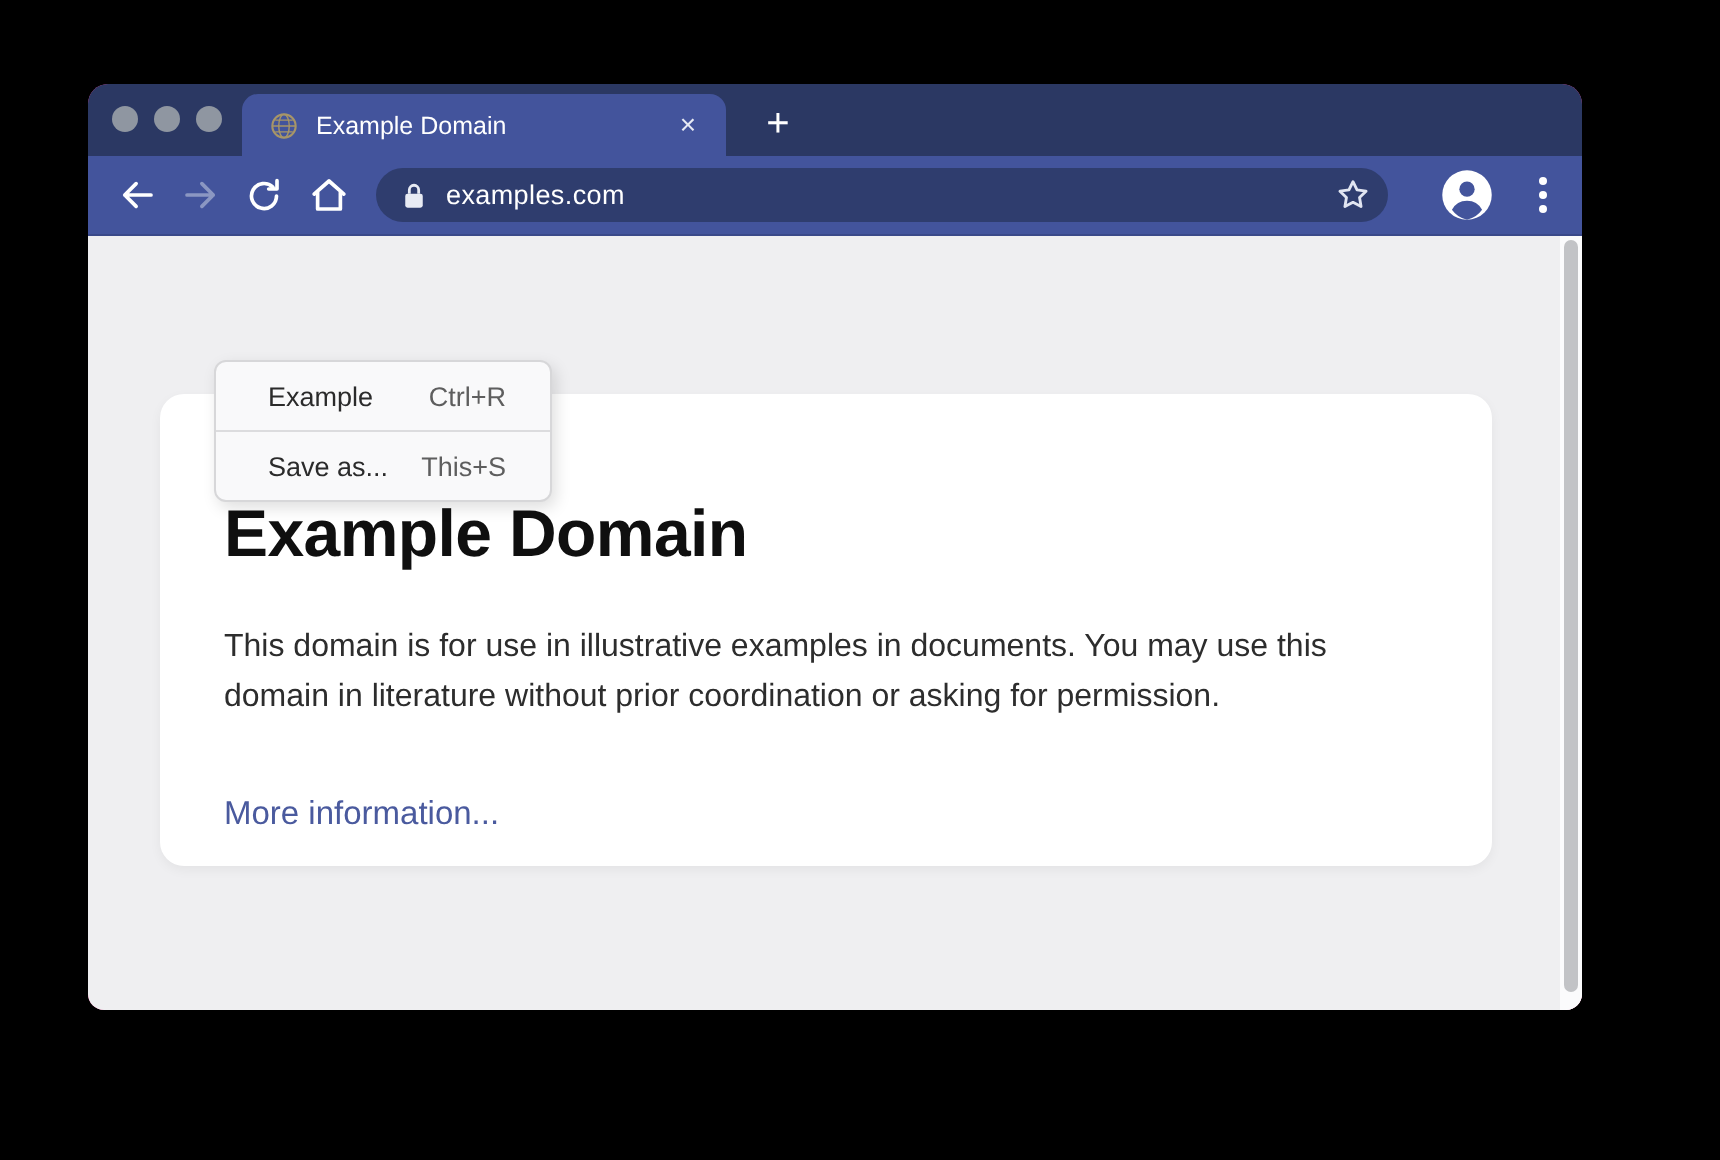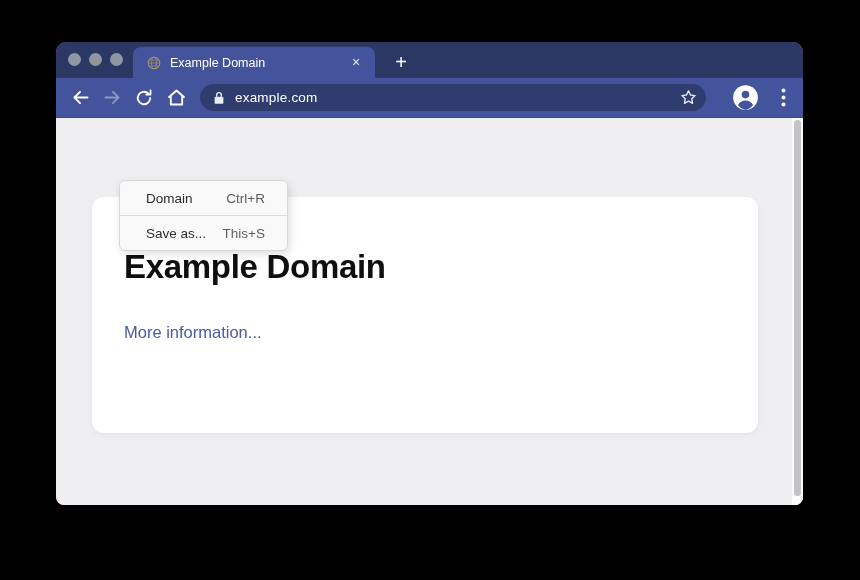--- a/index.html
+++ b/index.html
@@ -1,19 +1,19 @@
 <!DOCTYPE html>
 <html><head>
 <meta charset="utf-8">
 <style>
   * { margin:0; padding:0; box-sizing:border-box; }
   html,body { width:860px; height:580px; background:#000; overflow:hidden;
               font-family:"Liberation Sans", sans-serif; }
 
-  .window { position:absolute; left:56px; top:42px; width:747px; height:463px;
+  .window { position:absolute; left:44px; top:42px; width:747px; height:463px;
             border-radius:10px 10px 8px 8px; overflow:hidden; background:#ec4899;
             box-shadow:0 10px 30px rgba(0,0,0,.6); }
 
   
   .titlebar { position:relative; height:36px; background:#2B3863; }
   .traffic { position:absolute; left:12px; top:11px; display:flex; gap:8px; }
   .traffic span { width:13px; height:13px; border-radius:50%; background:#8F96A1; }
 
   .tab { position:absolute; left:77px; top:5px; width:242px; height:31px;
          background:#43549C; border-radius:8px 8px 0 0; display:flex;
@@ -129,21 +129,21 @@
       </span>
     </div>
 
     <div class="addr">
       <span>
         <svg width="12" height="14" viewBox="0 0 20 24">
           <rect x="2.5" y="10" width="15" height="12" rx="2" fill="#E8EBF4"></rect>
           <path d="M6 10V6.8a4 4 0 0 1 8 0V10" stroke="#E8EBF4" stroke-width="2.4" fill="none"></path>
         </svg>
       </span>
-      <span class="addr-url">example.com</span>
+      <span class="addr-url">examples.com</span>
       <span class="addr-spacer"></span>
       <span class="icon-btn">
         <svg width="19" height="19" viewBox="0 0 24 24">
           <path d="M12 3.6l2.55 5.17 5.7.83-4.12 4.02.97 5.68L12 16.62 6.9 19.3l.97-5.68-4.12-4.02 5.7-.83z" fill="none" stroke="#E1E5F1" stroke-width="1.8" stroke-linejoin="round"></path>
         </svg>
       </span>
     </div>
 
     <span class="icon-btn avatar-btn">
       <svg width="27" height="27" viewBox="0 0 24 24">
@@ -163,26 +163,30 @@
   </div>
 
   <div class="content">
 
     <div class="scroll-track">
       <div class="scroll-thumb"></div>
     </div>
 
     <div class="card">
       <h1>Example Domain</h1>
+      <div class="para">
+        <div>This domain is for use in illustrative examples in documents. You may use this</div>
+        <div>domain in literature without prior coordination or asking for permission.</div>
+      </div>
       <a class="more-link" href="#">More information...</a>
     </div>
 
     <div class="menu">
       <div class="menu-item">
-        <span class="label">Domain</span>
+        <span class="label">Example</span>
         <span class="shortcut">Ctrl+R</span>
       </div>
       <div class="menu-divider"></div>
       <div class="menu-item">
         <span class="label">Save as...</span>
         <span class="shortcut">This+S</span>
       </div>
     </div>
 
   </div>

